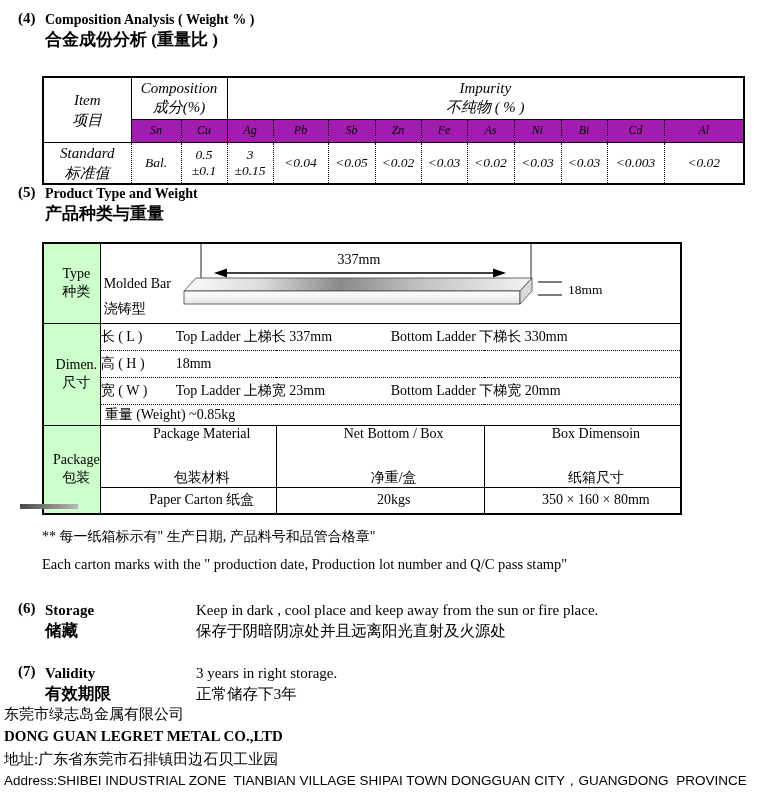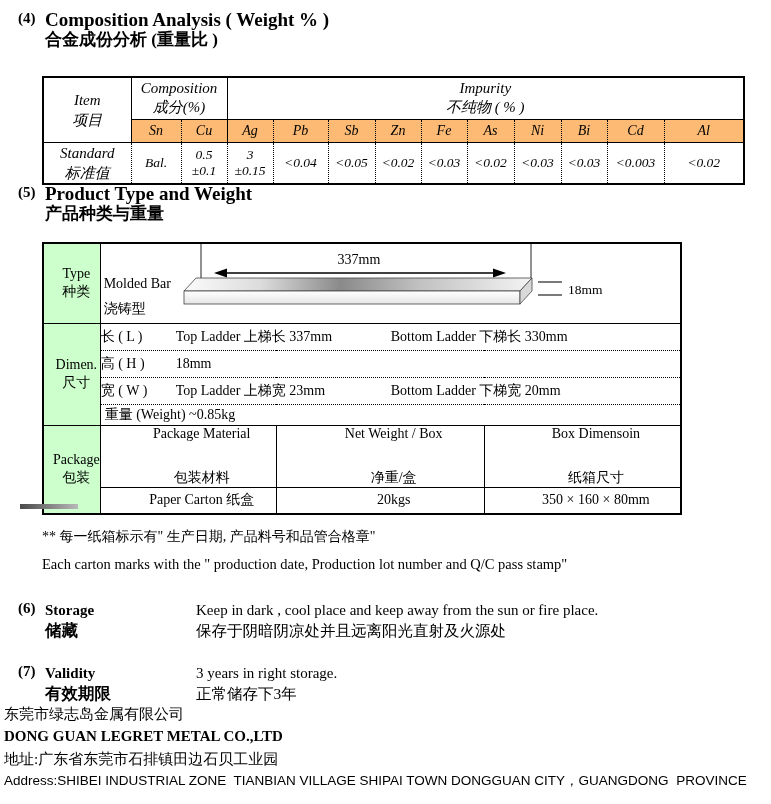--- a/index.html
+++ b/index.html
@@ -5,34 +5,34 @@
   html,body{margin:0;padding:0;}
   body{
     width:771px;height:804px;position:relative;background:#fff;color:#000;
     font-family:"Liberation Serif","DejaVu Serif",serif;overflow:hidden;
   }
   .pre{white-space:pre;}
 
   
   .sec-head{position:absolute;left:18px;display:flex;}
   .sec-num{width:27px;font-weight:bold;font-size:15px;}
-  .sec-titles .en{font-weight:bold;font-size:19px;line-height:19px;}
+  .sec-titles .en{font-weight:bold;font-size:14px;line-height:19px;}
   .sec-titles .zh{font-weight:bold;font-size:17px;line-height:22px;}
 
   
   table{border-collapse:collapse;table-layout:fixed;}
   .comp{position:absolute;left:42px;top:76px;border:2px solid #000;}
   .comp td{border:1px solid #000;border-right-width:0;text-align:center;
            vertical-align:middle;font-style:italic;padding:0;}
   .comp td.d{border-left:1px dotted #000;}
   .comp tr.r1{height:42px;}
   .comp tr.r2{height:23px;}
   .comp tr.r3{height:38px;}
   .comp .hdr{font-size:15px;line-height:19px;}
-  .comp .el{background:#fdba74;font-size:14px;}
+  .comp .el{background:#a21caf;font-size:12px;}
   .comp .v{font-size:13.5px;line-height:16px;}
   .comp .item{font-size:15px;line-height:20px;}
 
   
   .prod{position:absolute;left:42px;top:242px;border:2px solid #000;}
   .prod td{border:1px solid #000;padding:0;font-size:14px;vertical-align:middle;}
   .prod td.green{background:#ccffcc;text-align:center;font-size:14px;line-height:18px;padding-left:9px;}
   .prod tr.type-r{height:80px;}
   .prod tr.dim-r{height:27px;}
   .prod tr.dim-r4{height:21px;}
@@ -259,21 +259,21 @@
   <tr class="pkg-h">
     <td class="green" rowspan="2">
       <div>Package</div>
       <div>包装</div>
     </td>
     <td class="pkgc">
       <div>Package Material</div>
       <div class="pkg-zh">包装材料</div>
     </td>
     <td class="pkgc">
-      <div>Net Weight / Box</div>
+      <div>Net Bottom / Box</div>
       <div class="pkg-zh">净重/盒</div>
     </td>
     <td class="pkgc">
       <div>Box Dimensoin</div>
       <div class="pkg-zh">纸箱尺寸</div>
     </td>
   </tr>
   <tr class="pkg-d">
     <td class="pkgc">Paper Carton 纸盒</td>
     <td class="pkgc">20kgs</td>

